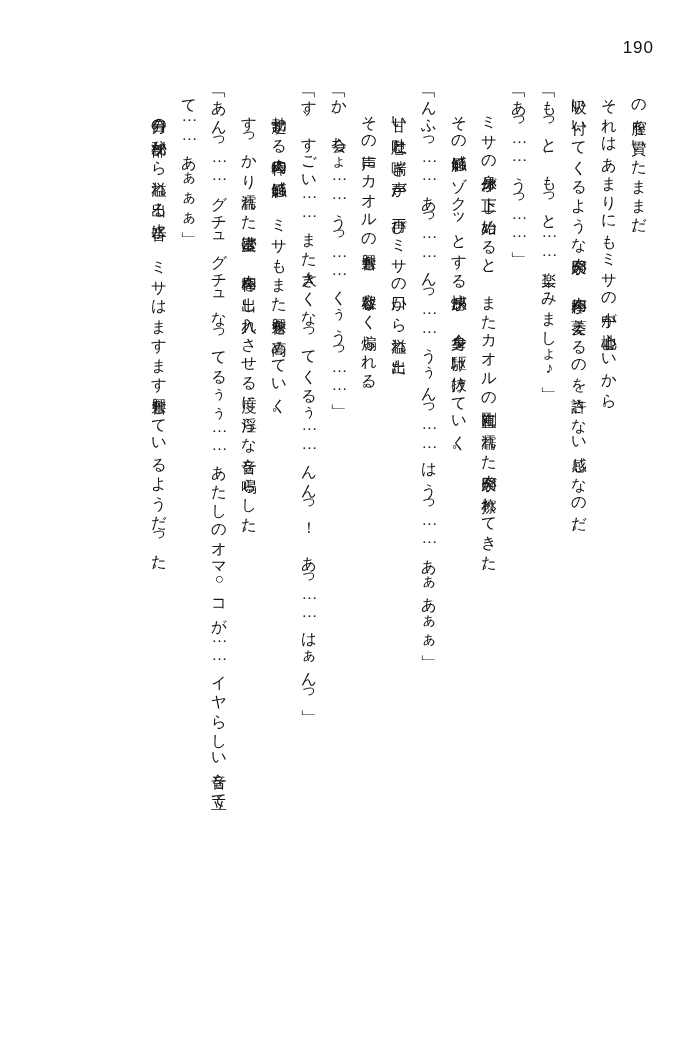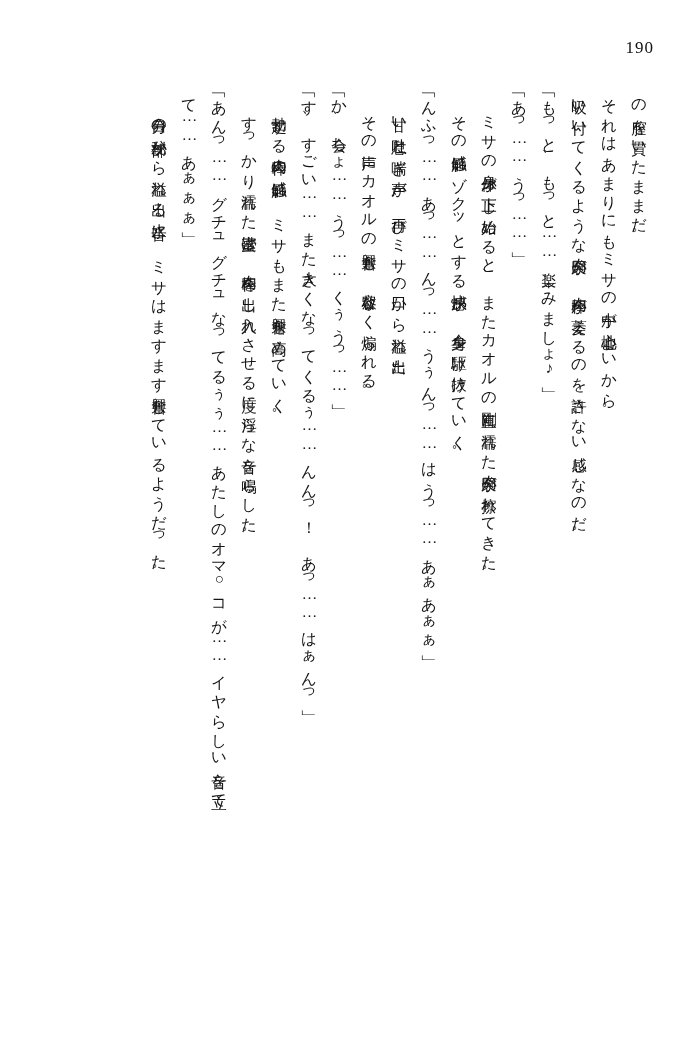--- a/index.html
+++ b/index.html
@@ -21,21 +21,21 @@
     background: #ffffff;
     box-sizing: border-box;
   }
   .page-number {
     position: absolute;
     top: 38px;
     right: 46px;
     font-size: 17px;
     letter-spacing: 1px;
     color: #111;
-    font-family: Liberation Serif, serif;
+    font-family: Liberation Sans, sans-serif;
   }
   .text-body {
     position: absolute;
     top: 88px;
     left: 46px;
     right: 46px;
     bottom: 46px;
     display: flex;
     flex-direction: row-reverse;
     justify-content: flex-start;

